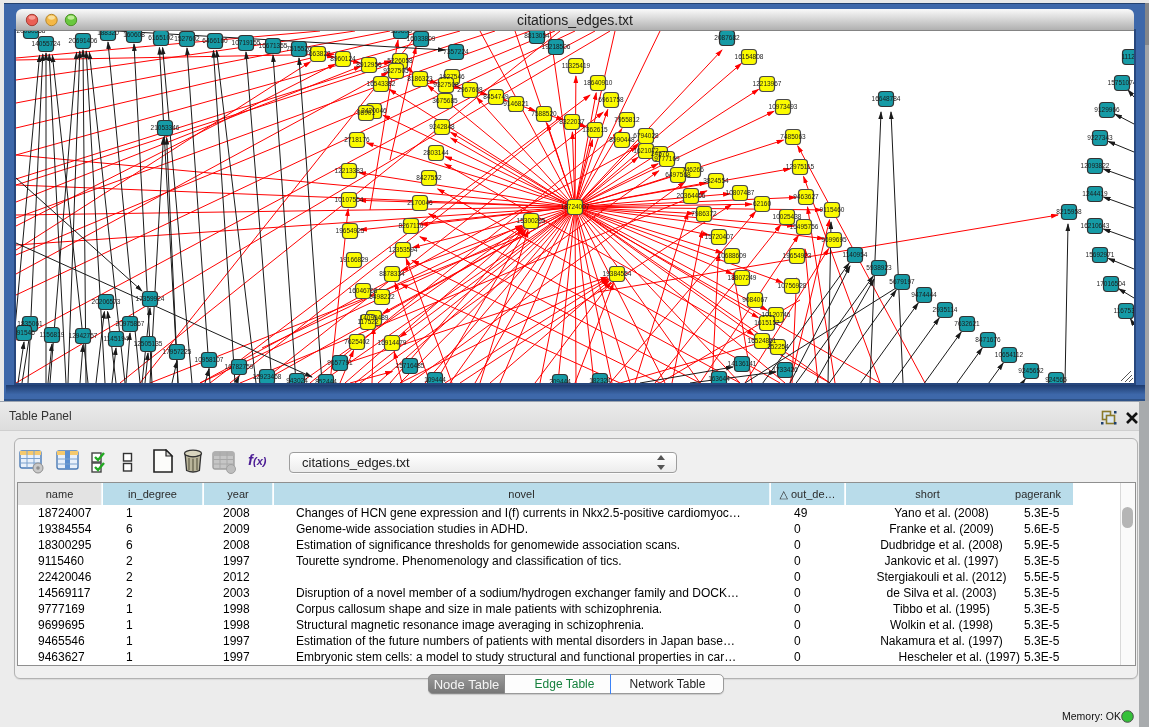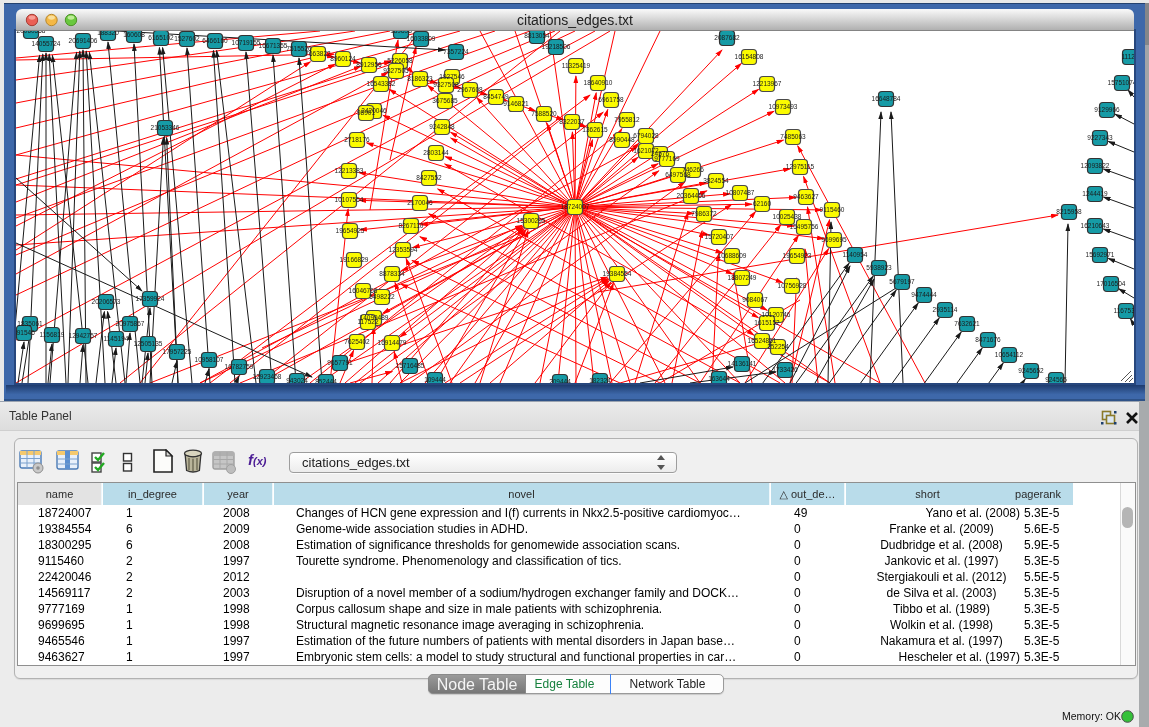--- a/index.html
+++ b/index.html
@@ -629,21 +629,21 @@
 <div class="hcell" style="left:274px;width:496px">novel</div>
 <div class="hcell" style="left:771px;width:74px">△ out_de…</div>
 <div class="hcell" style="left:846px;width:164px">short</div>
 <div class="hcell" style="left:1003px;width:70px;border-right:none">pagerank</div>
 <div class="trow" style="top:505px">
 <span style="left:20px">18724007</span>
     <span style="left:108px">1</span>
     <span style="left:205px">2008</span>
     <span style="left:278px">Changes of HCN gene expression and I(f) currents in Nkx2.5-positive cardiomyoc…</span>
     <span style="left:776px">49</span>
-    <span style="left:845px;width:157px;text-align:right">Yano et al. (2008)</span>
+    <span style="left:845px;width:157px;text-align:center">Yano et al. (2008)</span>
     <span style="left:1006px">5.3E-5</span>
   </div>
 <div class="trow" style="top:521px">
 <span style="left:20px">19384554</span>
     <span style="left:108px">6</span>
     <span style="left:205px">2009</span>
     <span style="left:278px">Genome-wide association studies in ADHD.</span>
     <span style="left:776px">0</span>
     <span style="left:845px;width:157px;text-align:center">Franke et al. (2009)</span>
     <span style="left:1006px">5.6E-5</span>
@@ -682,21 +682,21 @@
     <span style="left:776px">0</span>
     <span style="left:845px;width:157px;text-align:center">de Silva et al. (2003)</span>
     <span style="left:1006px">5.3E-5</span>
   </div>
 <div class="trow" style="top:601px">
 <span style="left:20px">9777169</span>
     <span style="left:108px">1</span>
     <span style="left:205px">1998</span>
     <span style="left:278px">Corpus callosum shape and size in male patients with schizophrenia.</span>
     <span style="left:776px">0</span>
-    <span style="left:845px;width:157px;text-align:center">Tibbo et al. (1989)</span>
+    <span style="left:845px;width:157px;text-align:center">Tibbo et al. (1995)</span>
     <span style="left:1006px">5.3E-5</span>
   </div>
 <div class="trow" style="top:617px">
 <span style="left:20px">9699695</span>
     <span style="left:108px">1</span>
     <span style="left:205px">1998</span>
     <span style="left:278px">Structural magnetic resonance image averaging in schizophrenia.</span>
     <span style="left:776px">0</span>
     <span style="left:845px;width:157px;text-align:center">Wolkin et al. (1998)</span>
     <span style="left:1006px">5.3E-5</span>
@@ -717,20 +717,20 @@
     <span style="left:278px">Embryonic stem cells: a model to study structural and functional properties in car…</span>
     <span style="left:776px">0</span>
     <span style="left:845px;width:157px;text-align:right">Hescheler et al. (1997)</span>
     <span style="left:1006px">5.3E-5</span>
   </div>
 
 <div class="abs" style="left:1120px;top:483px;width:15px;height:182px;background:#fafafa;border-left:1px solid #d9d9d9"></div>
 <div class="abs" style="left:1122px;top:507px;width:11px;height:21px;background:#b5b5b5;border-radius:6px"></div>
 
 <div class="abs" style="left:428px;top:674px;width:296px;height:20px;background:#fdfdfd;border:1px solid #9a9a9a;border-radius:5px;box-shadow:0 1px 1px rgba(0,0,0,.15)"></div>
-<div class="abs" style="left:428px;top:674px;width:98px;height:20px;background:linear-gradient(#9a9a9a,#777);border-radius:5px 0 0 5px;border:1px solid #8a8a8a;color:#f5f5f5;font-size:16px;text-align:center;line-height:19px">Node Table</div>
+<div class="abs" style="left:428px;top:674px;width:77px;height:20px;background:linear-gradient(#9a9a9a,#777);border-radius:5px 0 0 5px;border:1px solid #8a8a8a;color:#f5f5f5;font-size:13px;text-align:center;line-height:19px">Node Table</div>
 <div class="abs" style="left:519px;top:674px;width:92px;height:20px;color:#15803d;font-size:12px;text-align:center;line-height:20px;border-right:1px solid #3b82f6">Edge Table</div>
 <div class="abs" style="left:611px;top:674px;width:113px;height:20px;color:#222;font-size:12px;text-align:center;line-height:20px">Network Table</div>
 
 <div class="abs" style="left:1062px;top:710px;font-size:10.5px;color:#111">Memory: OK</div>
 <svg class="abs" style="left:1121px;top:710px" width="14" height="14">
     <circle cx="6.5" cy="6.5" r="5.8" fill="#35c13a" stroke="#4a4a4a" stroke-width="1"></circle>
   </svg>
 
 </body></html>

